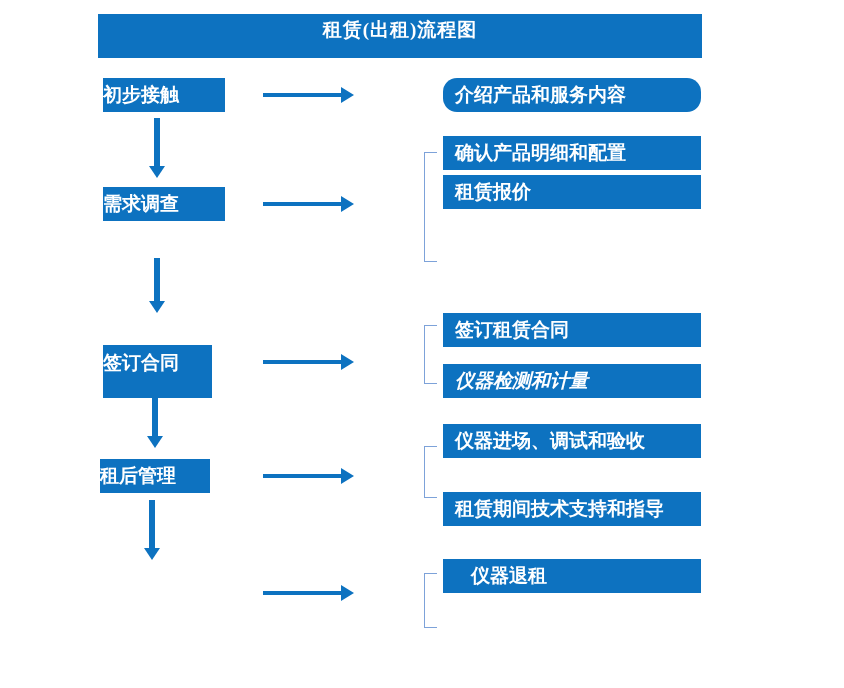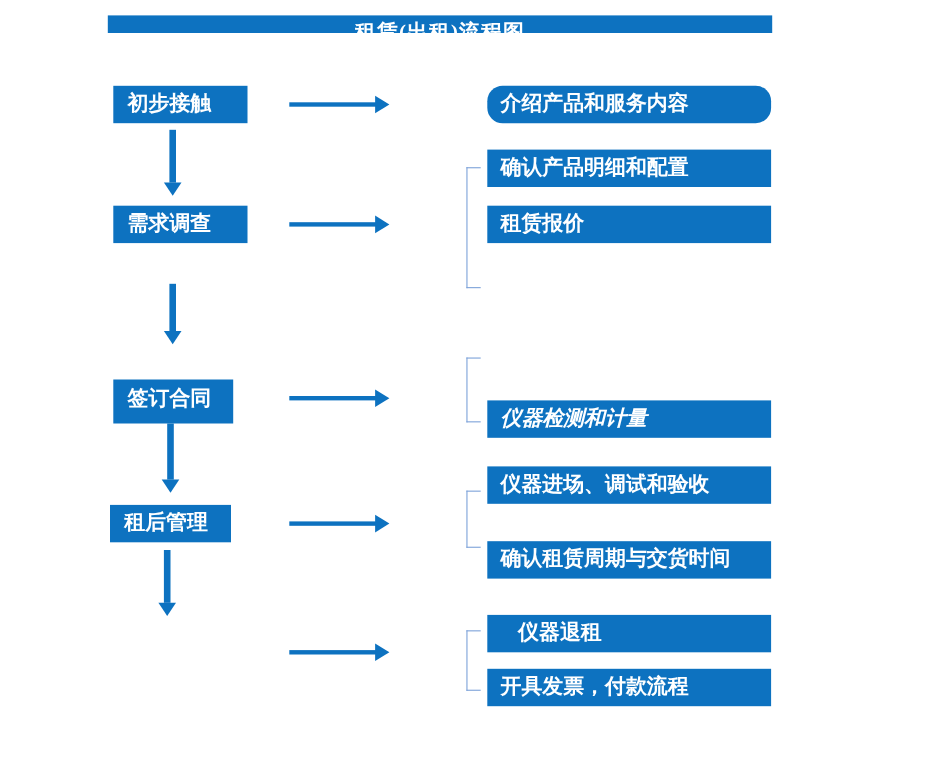--- a/index.html
+++ b/index.html
@@ -6,35 +6,35 @@
   .canvas {
     position:relative; width:844px; height:688px; background:#ffffff;
     font-family:"Liberation Serif","DejaVu Serif",serif; font-weight:bold;
     overflow:hidden;
   }
   .node {
     position:absolute; background:var(--primary,#0d72c0); color:var(--on-primary,#fff);
     font-size:19px; white-space:nowrap; box-sizing:border-box;
   }
   .title-bar {
-    left:98px; top:14px; width:604px; height:16px; line-height:32px;
+    left:98px; top:14px; width:604px; height:44px; line-height:32px;
     text-align:center; font-size:19px; letter-spacing:1px;
   }
-  .lbox { padding-left:13px; height:34px; line-height:34px; }
+  .lbox { height:34px; line-height:34px; }
   .rbox { left:443px; width:258px; height:34px; line-height:34px; padding-left:12px; }
 
   .lb1 { left:103px; top:78px;  width:122px; }
   .lb2 { left:103px; top:187px; width:122px; }
-  .lb3 { left:103px; top:345px; width:109px; height:40px; line-height:35px; }
+  .lb3 { left:103px; top:345px; width:109px; height:53px; line-height:35px; }
   .lb4 { left:100px; top:459px; width:110px; }
   .lb5 { left:100px; top:576px; width:108px; }
 
   .rb1  { top:78px;border-radius:14px; }
   .rb2  { top:136px; }
-  .rb3  { top:187px; }
+  .rb3  { top:175px; }
   .rb4  { top:245px; }
   .rb5  { top:313px; }
   .rb6  { top:364px;font-style:italic; }
   .rb7  { top:424px; }
   .rb8  { top:492px; }
   .rb9  { top:559px;padding-left:28px; }
   .rb10 { top:608px; }
 
   
   .h-arrow { position:absolute; left:263px; width:91px; height:16px; }
@@ -114,19 +114,19 @@
     </div>
 
   <div class="bracket bk2"></div>
   <div class="bracket bk3"></div>
   <div class="bracket bk4"></div>
   <div class="bracket bk5"></div>
 
   <div class="node rbox rb1">介绍产品和服务内容</div>
   <div class="node rbox rb2">确认产品明细和配置</div>
   <div class="node rbox rb3">租赁报价</div>
+  <div class="node rbox rb5">签订租赁合同</div>
   <div class="node rbox rb6">仪器检测和计量</div>
   <div class="node rbox rb7">仪器进场、调试和验收</div>
-  <div class="node rbox rb8">确认租赁周期与交货时间</div>
+  <div class="node rbox rb8">租赁期间技术支持和指导</div>
   <div class="node rbox rb9">仪器退租</div>
-  <div class="node rbox rb10">开具发票，付款流程</div>
 
 </div>
 
 </body></html>

